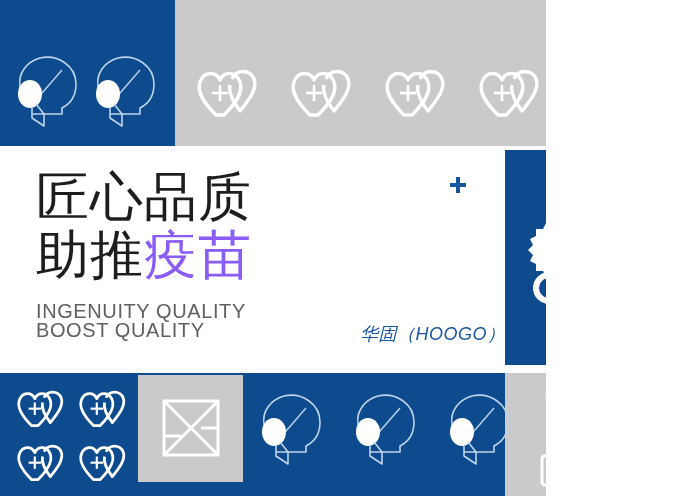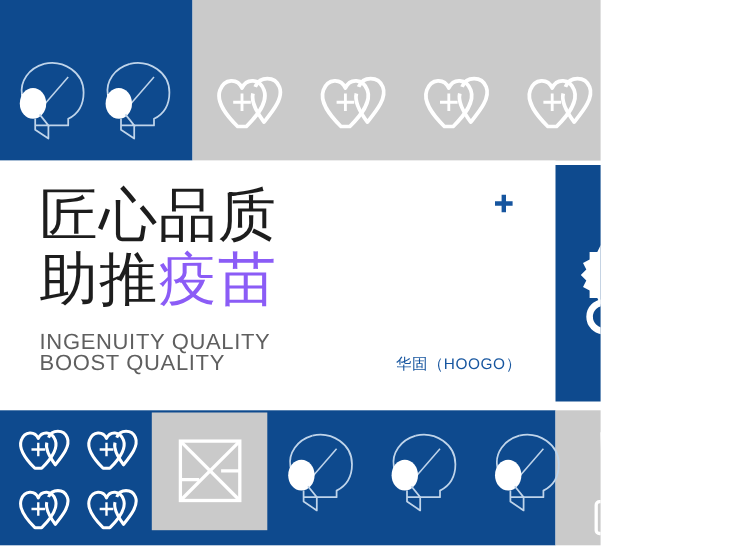--- a/index.html
+++ b/index.html
@@ -77,24 +77,25 @@
     line-height: 19px;
     letter-spacing: 0.6px;
     color: #5f5f5f;
     white-space: nowrap;
   }
 
   #brand-label {
     position: absolute;
     left: 360px;
     top: 322px;
-    font-size: 14px;
+    font-size: 18px;
     color: #16559F;
     letter-spacing: 0.5px;
     white-space: nowrap;
+    font-style: italic;
   }
 
   #plus-mark {
     position: absolute;
     left: 449px;
     top: 176px;
     width: 18px;
     height: 18px;
   }
 

